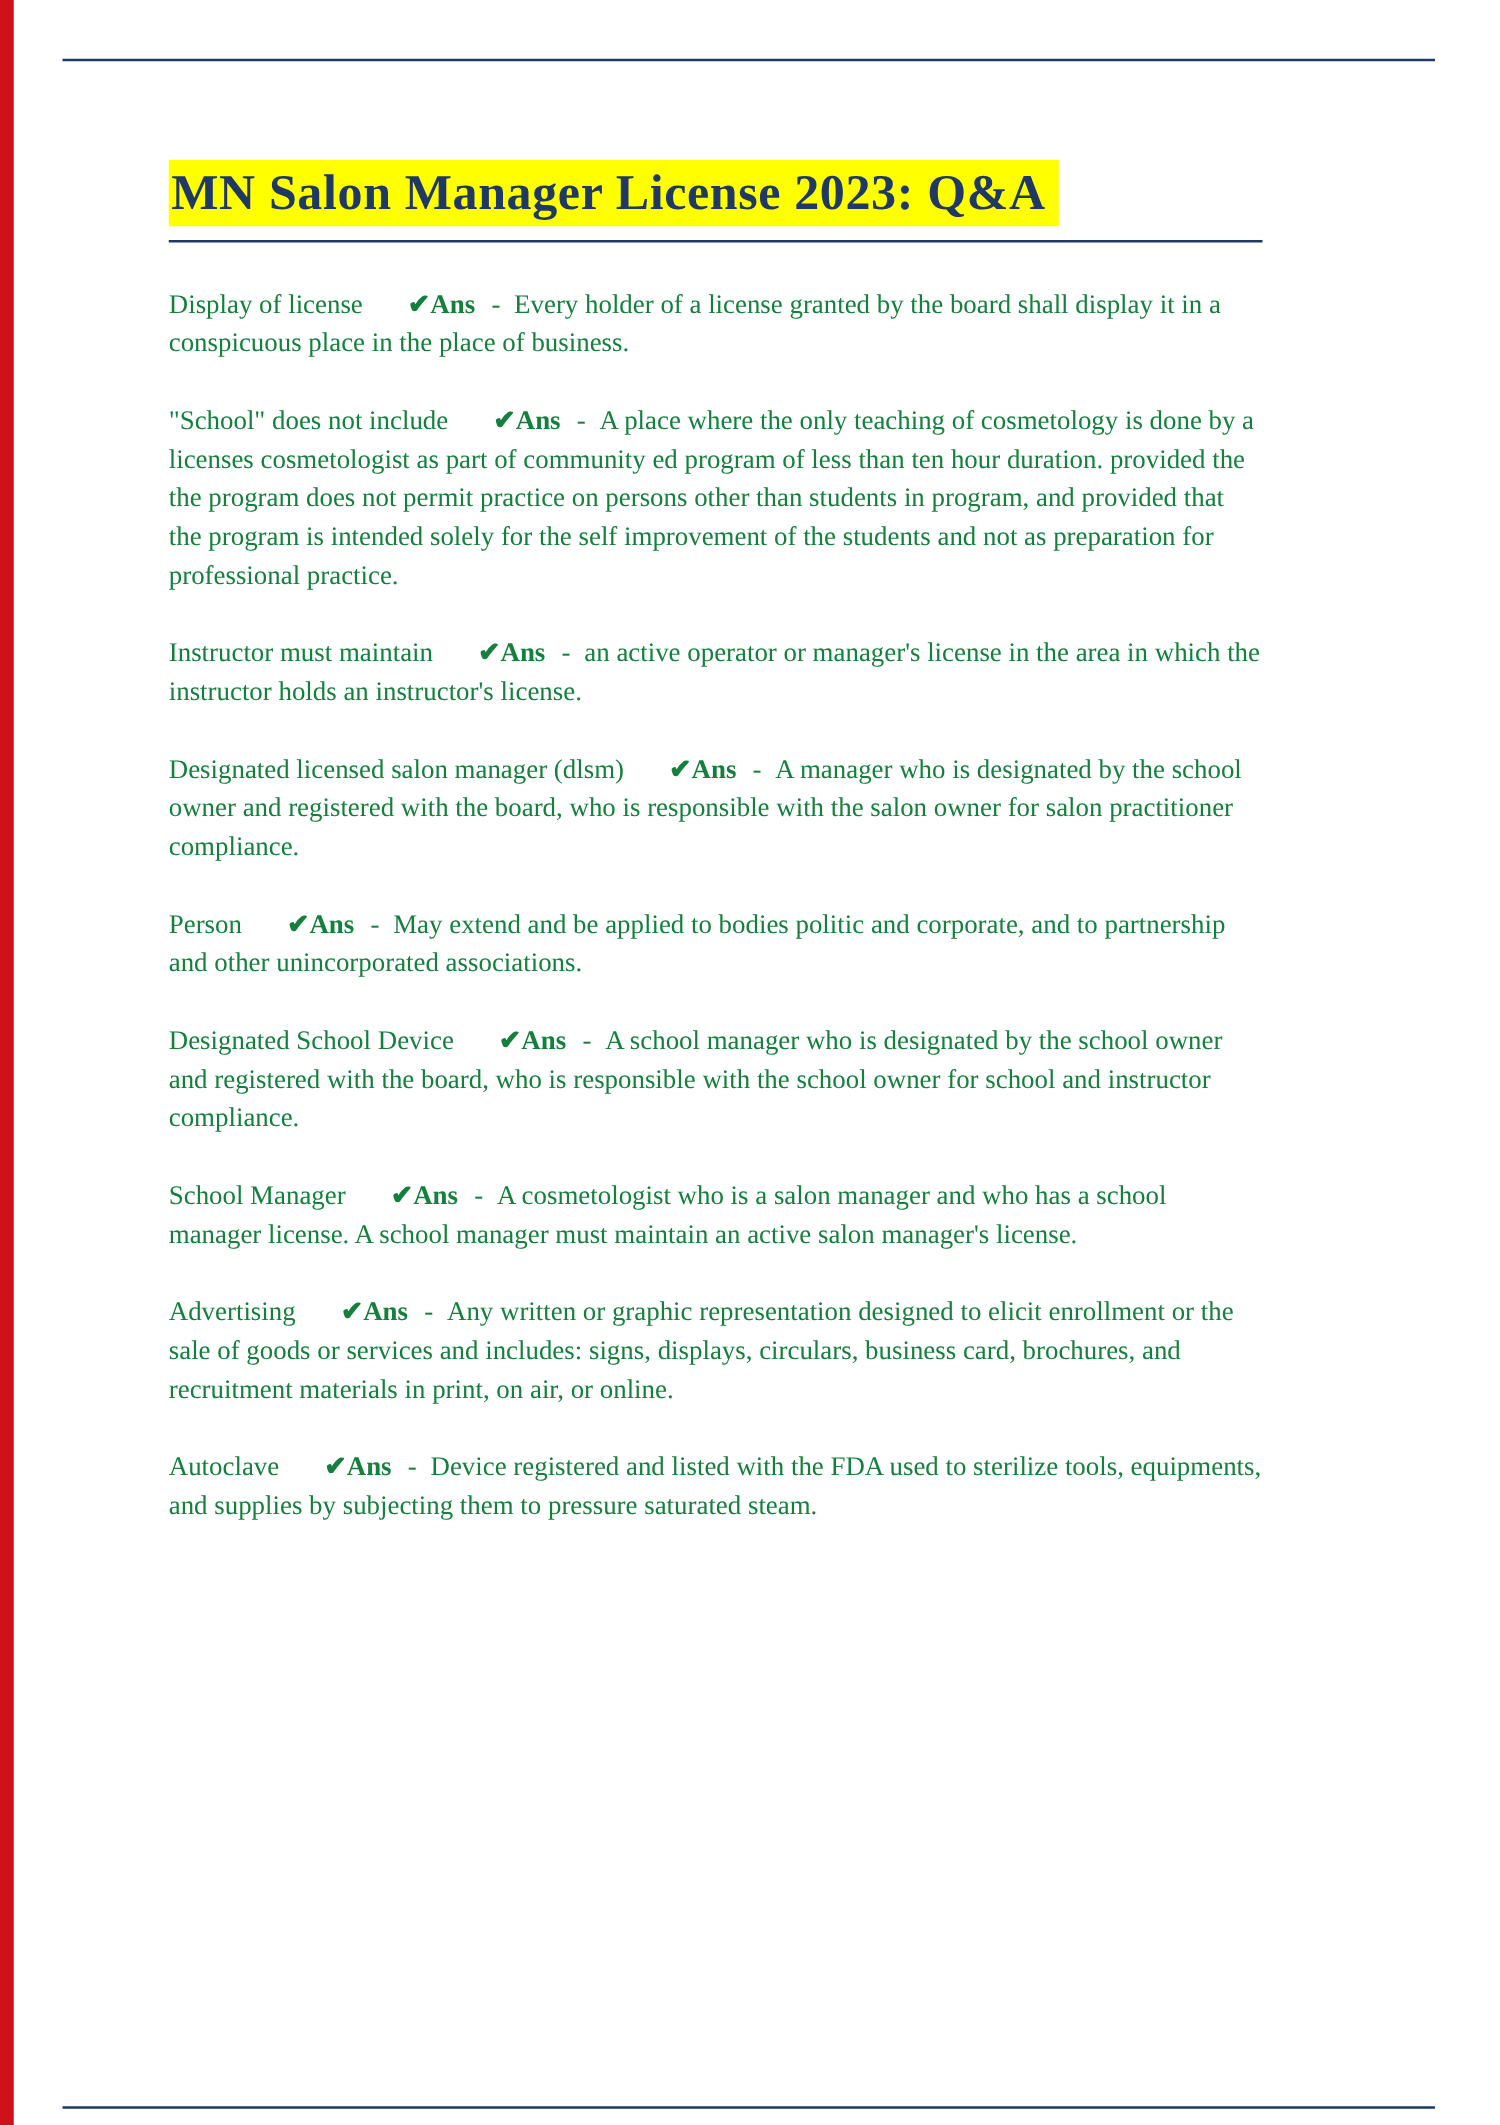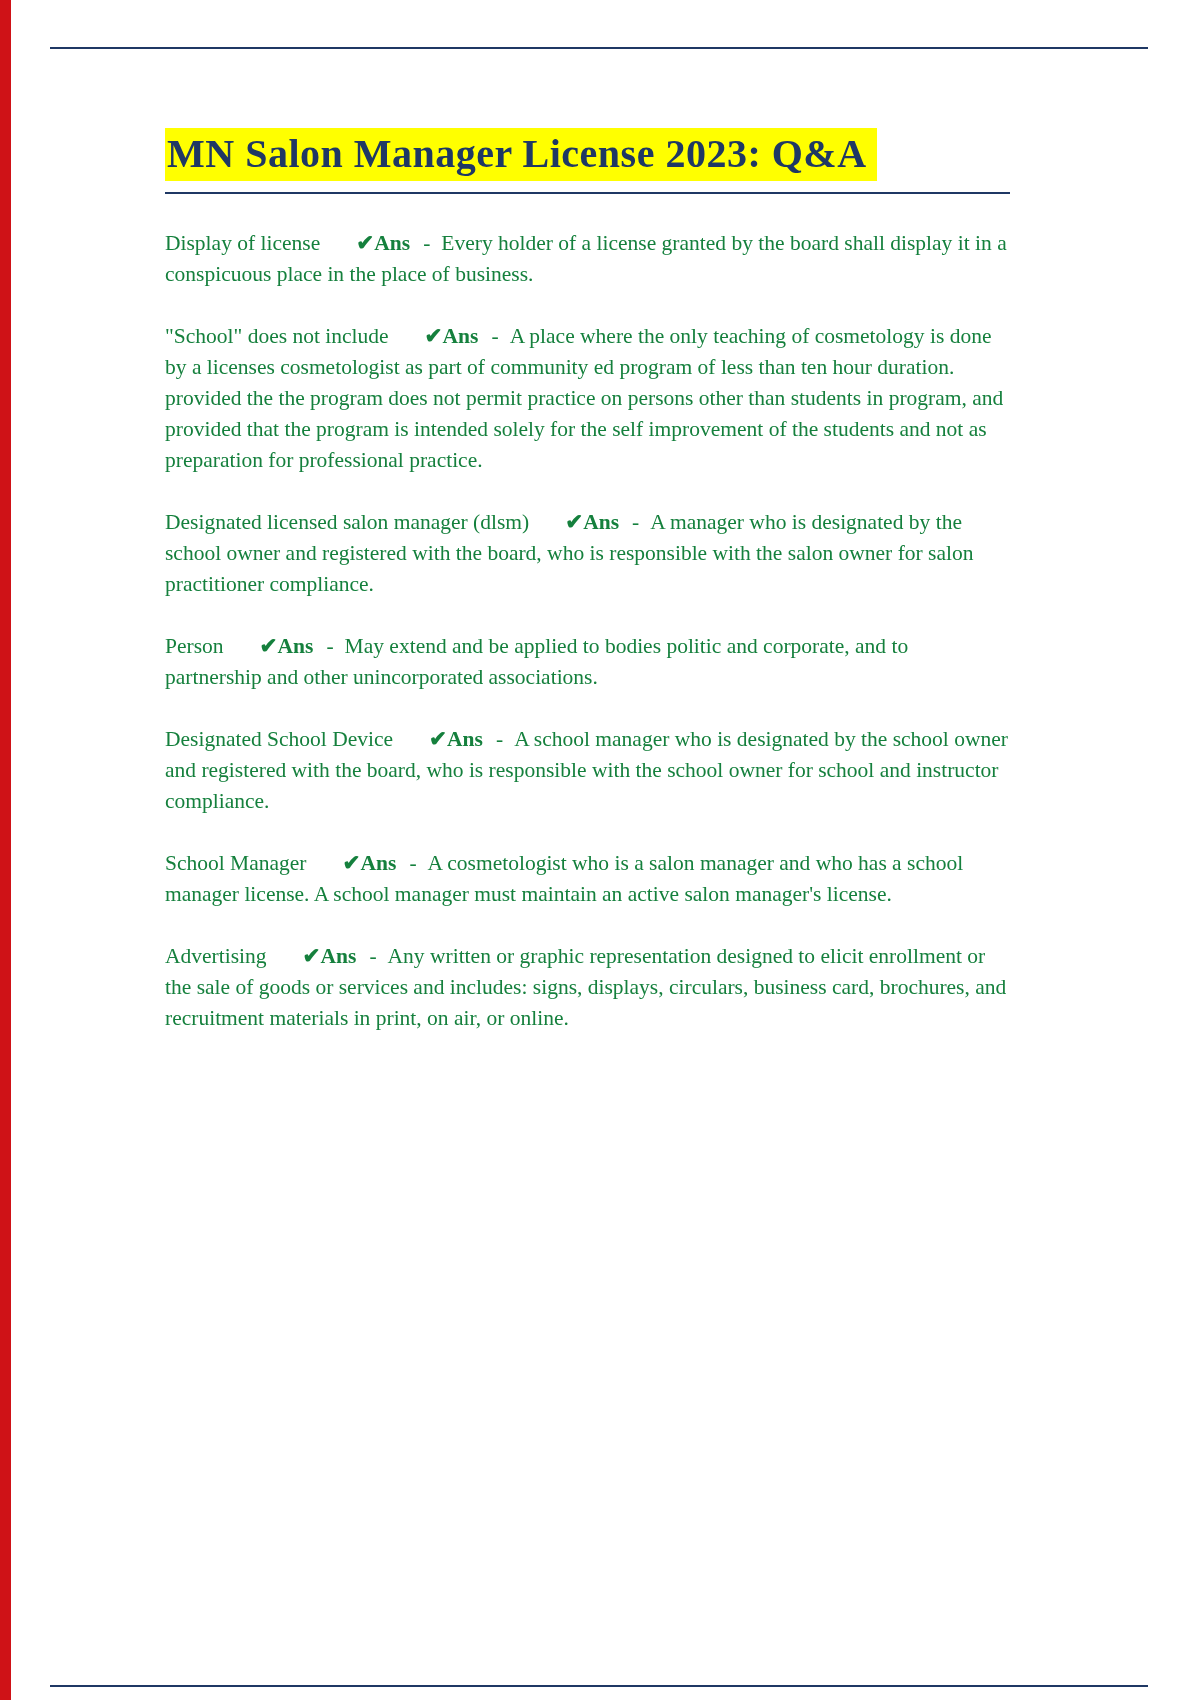--- a/index.html
+++ b/index.html
@@ -28,21 +28,20 @@
     background: #1f3864;
   }
   .rule.top { top: 47px; }
   .rule.bottom { top: 1685px; }
   .content {
     position: absolute;
     left: 135px;
     right: 190px;
     top: 130px;
     color: #1f3864;
-    margin-left: 30px;
   }
   h1.title-wrap {
     margin: 0 0 34px 0;
     padding: 0 0 14px 0;
     border-bottom: 2px solid #1f3864;
     font-size: 40px;
     line-height: 1.2;
     font-weight: bold;
     letter-spacing: 0.5px;
   }
@@ -73,25 +72,27 @@
 <div class="rule bottom"></div>
 
 <div class="content">
 
   <h1 class="title-wrap"><span class="title-highlight">MN Salon Manager License 2023: Q&amp;A</span></h1>
 
   <p class="qa"><span class="term">Display of license</span><span class="check">✔</span><span class="ans">Ans</span><span class="dash">-</span><span class="answer">Every holder of a license granted by the board shall display it in a conspicuous place in the place of business.</span></p>
 
   <p class="qa"><span class="term">"School" does not include</span><span class="check">✔</span><span class="ans">Ans</span><span class="dash">-</span><span class="answer">A place where the only teaching of cosmetology is done by a licenses cosmetologist as part of community ed program of less than ten hour duration. provided the the program does not permit practice on persons other than students in program, and provided that the program is intended solely for the self improvement of the students and not as preparation for professional practice.</span></p>
 
+  <p class="qa"><span class="term">Instructor must maintain</span><span class="check">✔</span><span class="ans">Ans</span><span class="dash">-</span><span class="answer">an active operator or manager's license in the area in which the instructor holds an instructor's license.</span></p>
 
   <p class="qa"><span class="term">Designated licensed salon manager (dlsm)</span><span class="check">✔</span><span class="ans">Ans</span><span class="dash">-</span><span class="answer">A manager who is designated by the school owner and registered with the board, who is responsible with the salon owner for salon practitioner compliance.</span></p>
 
   <p class="qa"><span class="term">Person</span><span class="check">✔</span><span class="ans">Ans</span><span class="dash">-</span><span class="answer">May extend and be applied to bodies politic and corporate, and to partnership and other unincorporated associations.</span></p>
 
   <p class="qa"><span class="term">Designated School Device</span><span class="check">✔</span><span class="ans">Ans</span><span class="dash">-</span><span class="answer">A school manager who is designated by the school owner and registered with the board, who is responsible with the school owner for school and instructor compliance.</span></p>
 
   <p class="qa"><span class="term">School Manager</span><span class="check">✔</span><span class="ans">Ans</span><span class="dash">-</span><span class="answer">A cosmetologist who is a salon manager and who has a school manager license. A school manager must maintain an active salon manager's license.</span></p>
 
   <p class="qa"><span class="term">Advertising</span><span class="check">✔</span><span class="ans">Ans</span><span class="dash">-</span><span class="answer">Any written or graphic representation designed to elicit enrollment or the sale of goods or services and includes: signs, displays, circulars, business card, brochures, and recruitment materials in print, on air, or online.</span></p>
 
+  <p class="qa"><span class="term">Autoclave</span><span class="check">✔</span><span class="ans">Ans</span><span class="dash">-</span><span class="answer">Device registered and listed with the FDA used to sterilize tools, equipments, and supplies by subjecting them to pressure saturated steam.</span></p>
 
 </div>
 
 </body></html>

